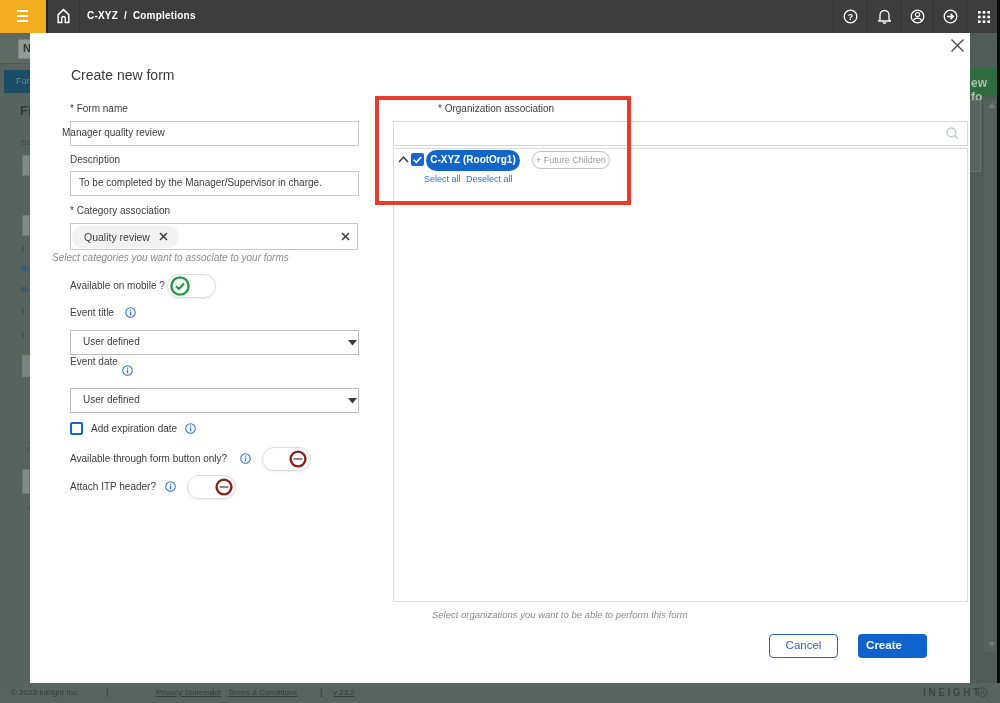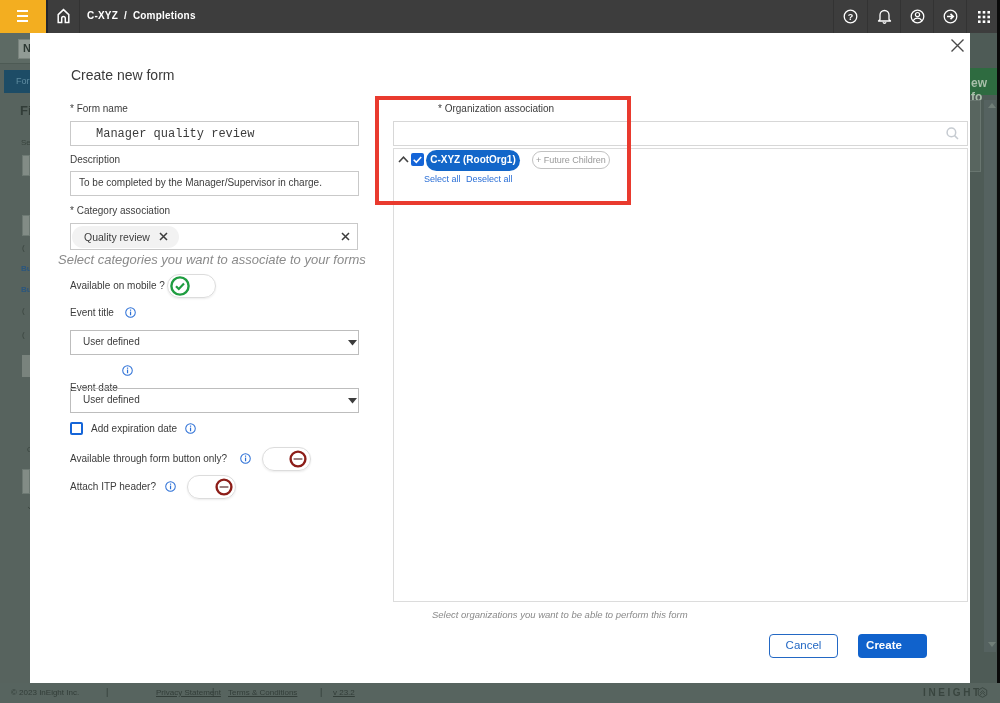--- a/index.html
+++ b/index.html
@@ -118,58 +118,58 @@
 <div class="abs" style="left:30px;top:33px;width:940px;height:650px;background:#ffffff;"></div>
 
 <svg class="abs" style="left:950px;top:38px;" width="15" height="15" viewBox="0 0 15 15">
   <path d="M1.5 1.5 L13.5 13.5 M13.5 1.5 L1.5 13.5" stroke="#4a4a4a" stroke-width="1.4"></path>
 </svg>
 
 <div class="abs" style="left:71px;top:67px;font-size:14px;font-weight:500;color:#3a3a3a;">Create new form</div>
 
 <div class="abs" style="left:70px;top:103px;font-size:10px;color:#3c3c3c;">*&nbsp;Form name</div>
 <div class="abs" style="left:70px;top:121px;width:289px;height:25px;border:1px solid #c9c9c9;"></div>
-<div class="abs" style="left:96px;top:127px;font-size:12px;color:#3c3c3c;font-family:Liberation Mono, monospace;">Manager quality review</div>
+<div class="abs" style="left:62px;top:127px;font-size:10px;color:#3c3c3c;">Manager quality review</div>
 
 <div class="abs" style="left:70px;top:154px;font-size:10px;color:#3c3c3c;">Description</div>
 <div class="abs" style="left:70px;top:171px;width:289px;height:25px;border:1px solid #c9c9c9;"></div>
 <div class="abs" style="left:79px;top:177px;font-size:10px;color:#3c3c3c;">To be completed by the Manager/Supervisor in charge.</div>
 
 <div class="abs" style="left:70px;top:205px;font-size:10px;color:#3c3c3c;">*&nbsp;Category association</div>
 <div class="abs" style="left:70px;top:223px;width:288px;height:27px;border:1px solid #c9c9c9;"></div>
 <div class="abs" style="left:72px;top:226px;width:107px;height:22px;background:#f2f2f2;border-radius:11px;"></div>
 <div class="abs" style="left:84px;top:231px;font-size:10.5px;color:#3c3c3c;">Quality review</div>
 <svg class="abs" style="left:159px;top:232px;" width="9" height="9" viewBox="0 0 9 9">
     <path d="M1 1 L8 8 M8 1 L1 8" stroke="#3c3c3c" stroke-width="1.5"></path>
   </svg>
 <svg class="abs" style="left:341px;top:232px;" width="9" height="9" viewBox="0 0 9 9">
     <path d="M1 1 L8 8 M8 1 L1 8" stroke="#3c3c3c" stroke-width="1.5"></path>
   </svg>
-<div class="abs" style="left:58px;top:252px;font-size:13px;font-style:italic;color:#8a8a8a;text-align:center;">Select categories you want to associate to your forms</div>
+<div class="abs" style="left:52px;top:252px;font-size:10px;font-style:italic;color:#8a8a8a;text-align:center;">Select categories you want to associate to your forms</div>
 
 <div class="abs" style="left:70px;top:280px;font-size:10px;color:#3c3c3c;">Available on mobile ?</div>
 <div class="abs" style="left:167px;top:274px;width:49px;height:24px;border:1px solid #dcdcdc;border-radius:12px;box-shadow:0 1px 2px rgba(0,0,0,0.08);"></div>
 <svg class="abs" style="left:170px;top:276px;" width="20" height="20" viewBox="0 0 20 20">
   <circle cx="10" cy="10" r="8.6" fill="none" stroke="#1f9d40" stroke-width="2.4"></circle>
   <path d="M6 10.2 L8.8 13 L14 7.6" fill="none" stroke="#1f9d40" stroke-width="2.2"></path>
 </svg>
 
 <div class="abs" style="left:70px;top:307px;font-size:10px;color:#3c3c3c;">Event title</div>
 <svg class="abs" style="left:125px;top:307px;" width="11" height="11" viewBox="0 0 12 12">
   <circle cx="6" cy="6" r="5.2" fill="none" stroke="#2b6fd6" stroke-width="1.1"></circle>
   <rect x="5.4" y="5" width="1.3" height="4" fill="#2b6fd6"></rect>
     <rect x="5.4" y="2.8" width="1.3" height="1.3" fill="#2b6fd6"></rect>
 </svg>
 <div class="abs" style="left:70px;top:330px;width:289px;height:25px;border:1px solid #bdbdbd;"></div>
 <div class="abs" style="left:83px;top:336px;font-size:10px;color:#3c3c3c;">User defined</div>
 <svg class="abs" style="left:348px;top:340px;" width="9" height="6">
     <path d="M0 0 L9 0 L4.5 5.5 Z" fill="#3c3c3c"></path>
   </svg>
 
-<div class="abs" style="left:70px;top:382px;font-size:10px;color:#3c3c3c;">Event date</div>
+<div class="abs" style="left:70px;top:356px;font-size:10px;color:#3c3c3c;">Event date</div>
 <svg class="abs" style="left:122px;top:365px;" width="11" height="11" viewBox="0 0 12 12">
   <circle cx="6" cy="6" r="5.2" fill="none" stroke="#2b6fd6" stroke-width="1.1"></circle>
   <rect x="5.4" y="5" width="1.3" height="4" fill="#2b6fd6"></rect>
     <rect x="5.4" y="2.8" width="1.3" height="1.3" fill="#2b6fd6"></rect>
 </svg>
 <div class="abs" style="left:70px;top:388px;width:289px;height:25px;border:1px solid #bdbdbd;"></div>
 <div class="abs" style="left:83px;top:394px;font-size:10px;color:#3c3c3c;">User defined</div>
 <svg class="abs" style="left:348px;top:398px;" width="9" height="6">
     <path d="M0 0 L9 0 L4.5 5.5 Z" fill="#3c3c3c"></path>
   </svg>

